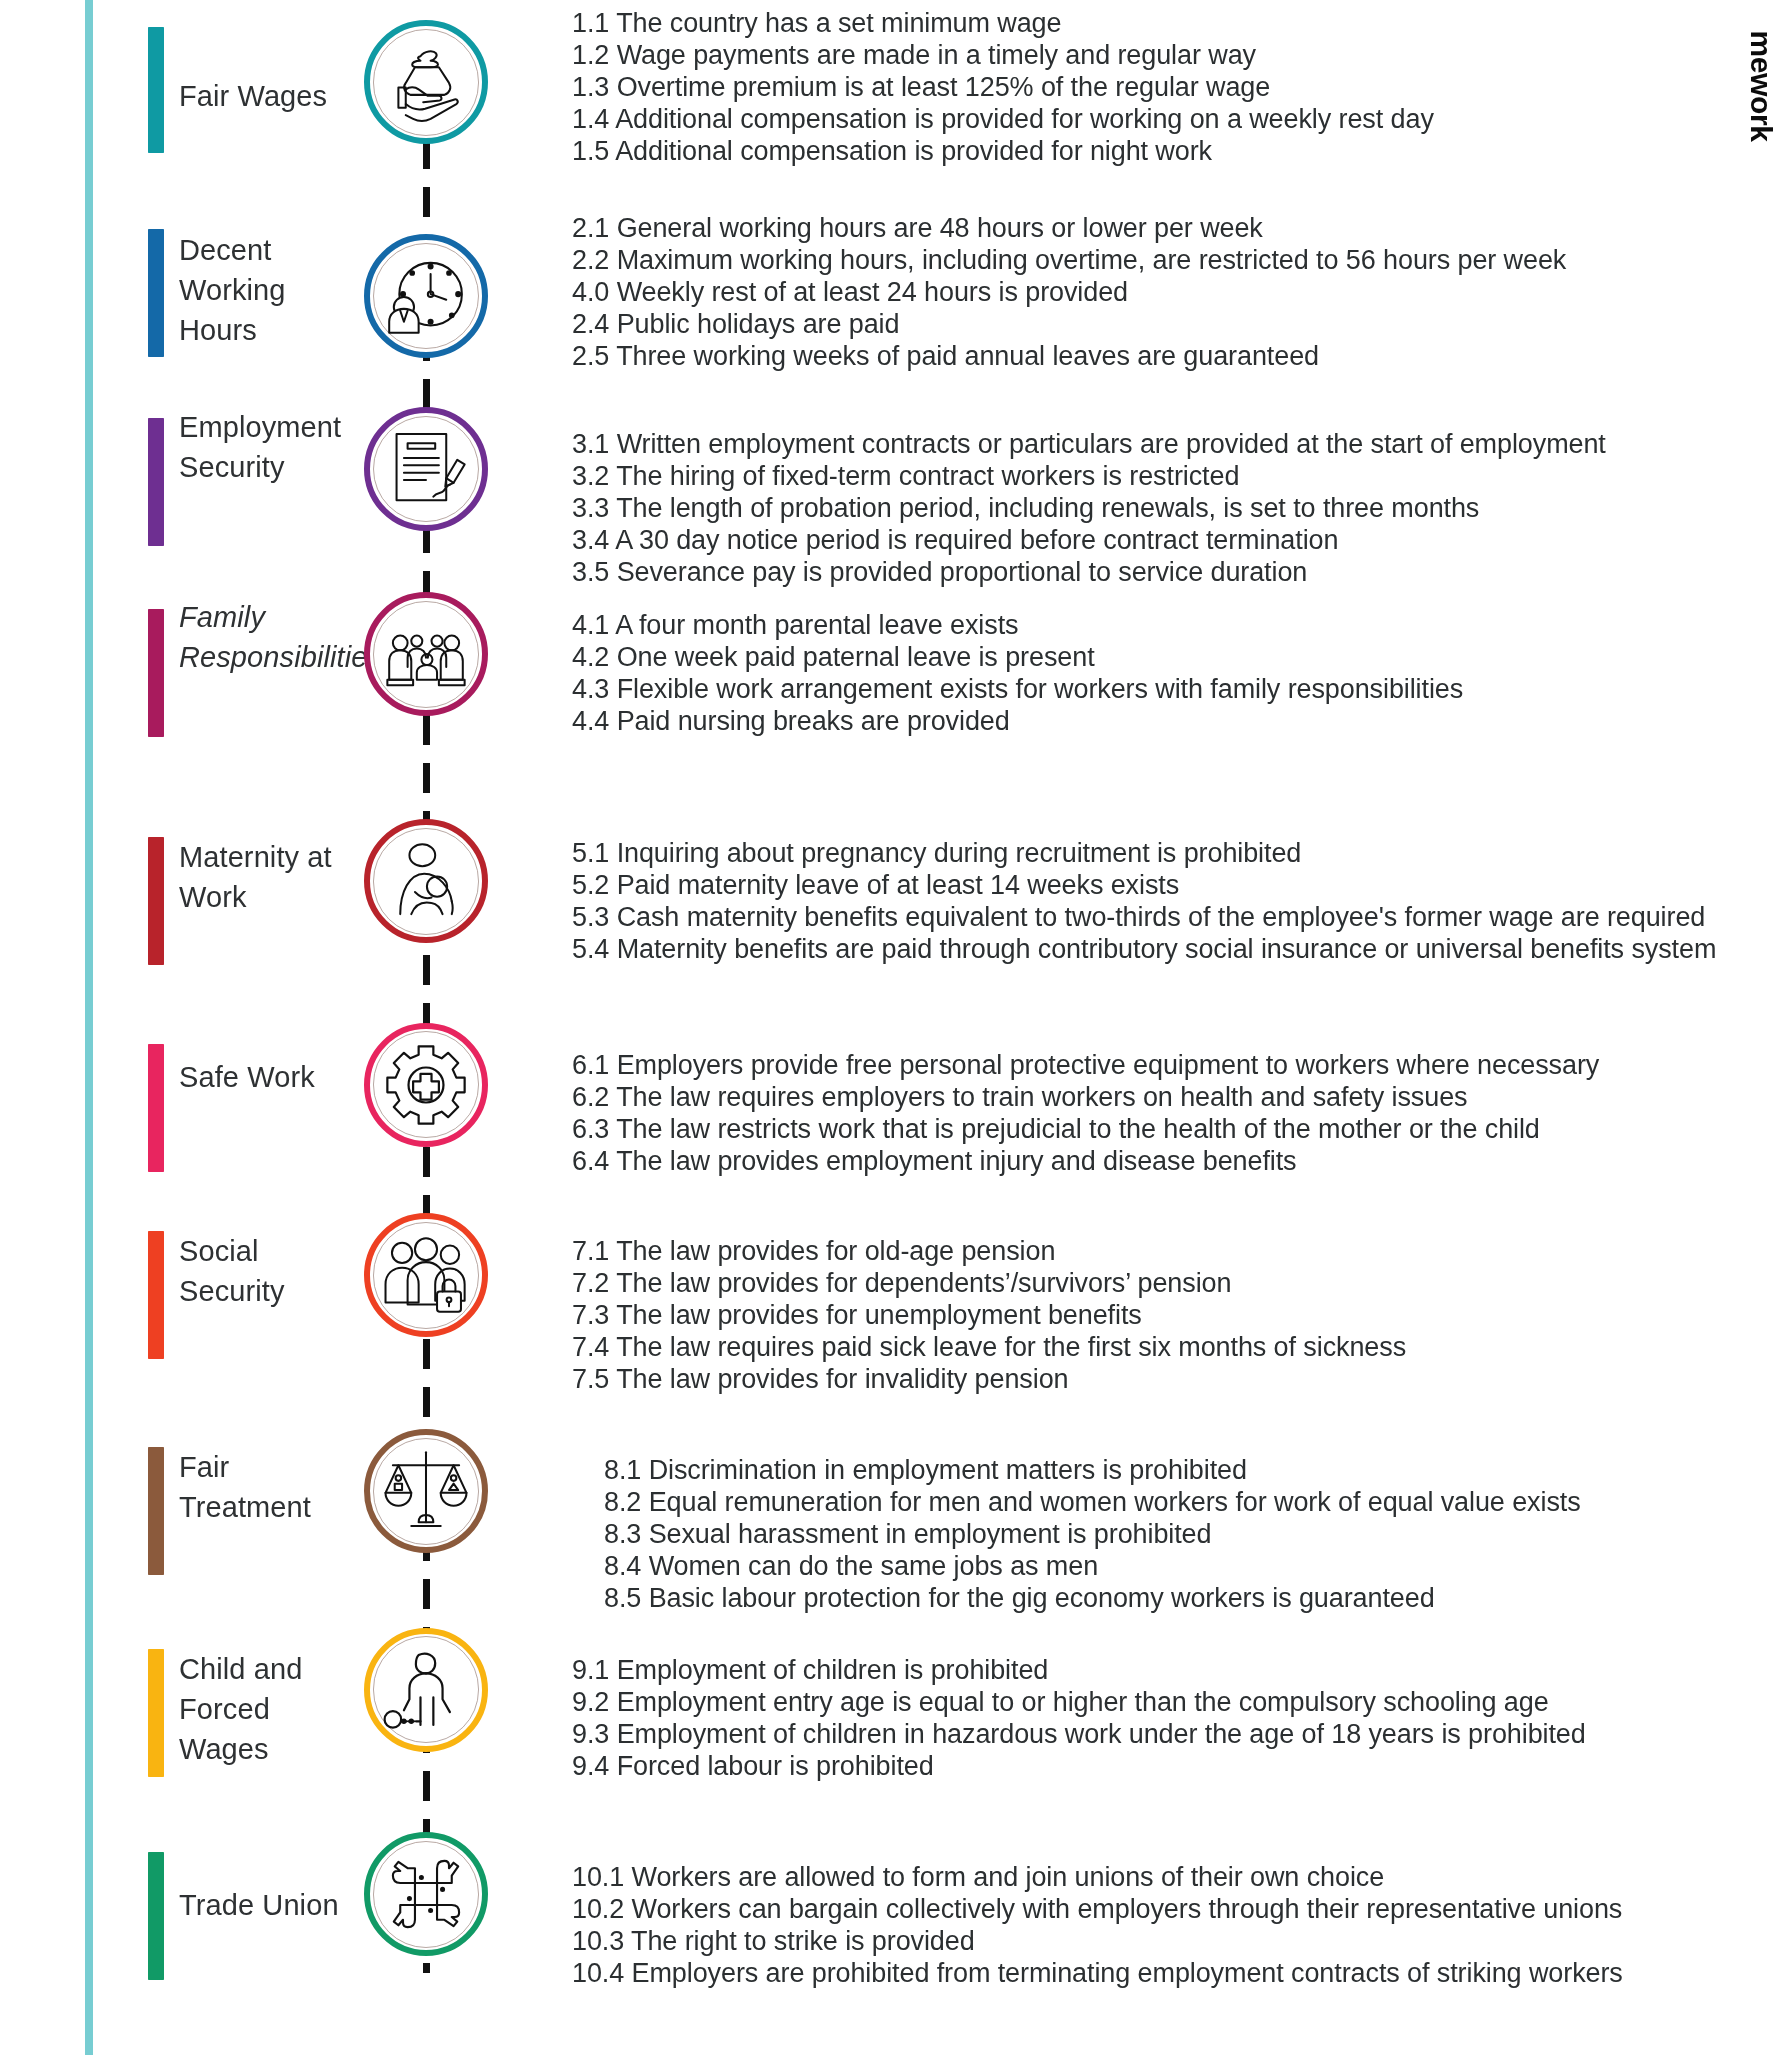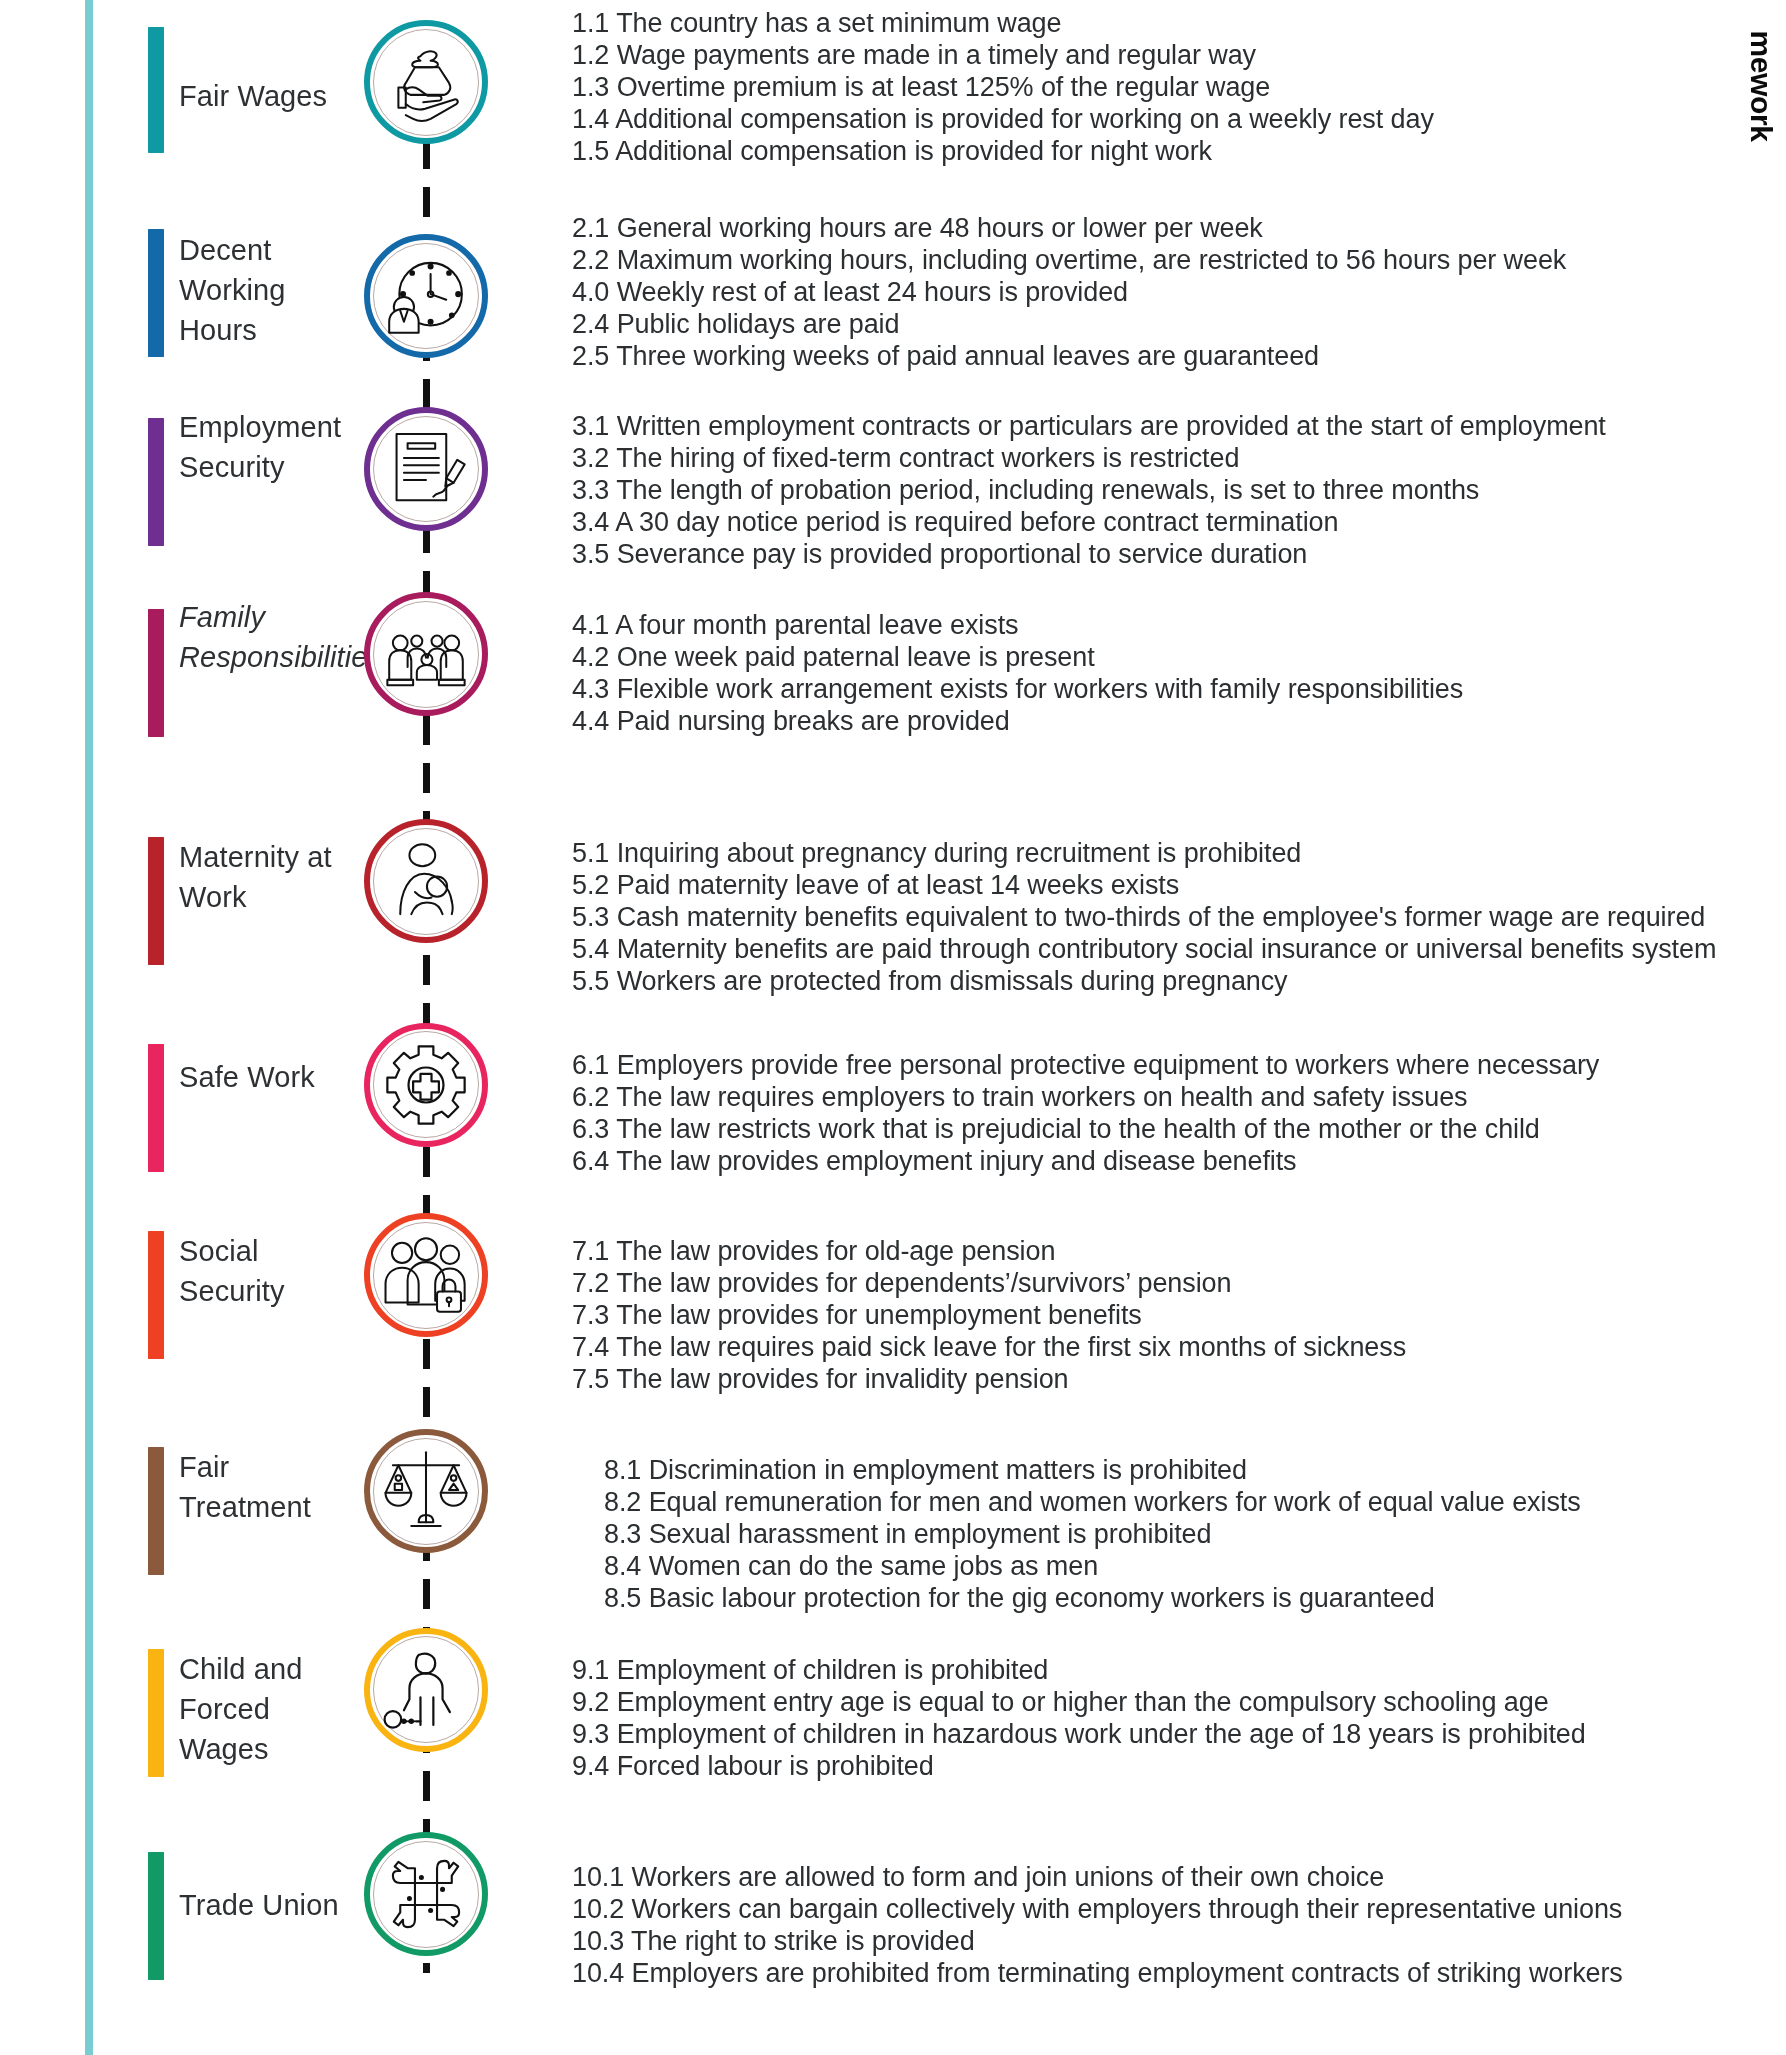--- a/index.html
+++ b/index.html
@@ -219,21 +219,21 @@
     <svg viewBox="0 0 100 100" fill="none" stroke="#111" stroke-width="2.2" stroke-linejoin="round" stroke-linecap="round">
       <rect x="18" y="12" width="54" height="72"></rect>
       <rect x="30" y="22" width="30" height="6"></rect>
       <path d="M26 38h38M26 46h38M26 54h38M26 62h24"></path>
       <path d="M58 80c4-5 8-3 11-6s3-6 7-7"></path>
       <path d="M72 60l12-20 8 5-12 20-9 4z"></path>
       <path d="M72 60l8 5"></path>
     </svg>
           </div>
         </div>
-        <div class="items" style="top: 3px;">
+        <div class="items" style="top: 21px;">
           <div class="item">3.1 Written employment contracts or particulars are provided at the start of employment</div>
           <div class="item">3.2 The hiring of fixed-term contract workers is restricted</div>
           <div class="item">3.3 The length of probation period, including renewals, is set to three months</div>
           <div class="item">3.4 A 30 day notice period is required before contract termination</div>
           <div class="item">3.5 Severance pay is provided proportional to service duration</div>
         </div>
       </div>
       <div class="row" style="top: 598px;">
         <div class="color-bar" style="top: 10.8px; height: 128px; background: rgb(168, 27, 93);"></div>
         <div class="cat-label" style="top: -1.4px; font-style: italic;">Family
@@ -281,21 +281,20 @@
       <path d="M38 62c6 6 12 8 18 6"></path>
       <path d="M34 86c4-10 12-14 22-12 6 1 10 6 12 12"></path>
     </svg>
           </div>
         </div>
         <div class="items" style="top: 9.4px;">
           <div class="item">5.1 Inquiring about pregnancy during recruitment is prohibited</div>
           <div class="item">5.2 Paid maternity leave of at least 14 weeks exists</div>
           <div class="item">5.3 Cash maternity benefits equivalent to two-thirds of the employee's former wage are required</div>
           <div class="item">5.4 Maternity benefits are paid through contributory social insurance or universal benefits system</div>
-          <div class="item">5.5 Workers are protected from dismissals during pregnancy</div>
         </div>
       </div>
       <div class="row" style="top: 1037px;">
         <div class="color-bar" style="top: 7.2px; height: 128px; background: rgb(232, 37, 95);"></div>
         <div class="cat-label" style="top: 20px;">Safe Work</div>
         <div class="icon-wrap" style="top: -14.4px;">
           <div class="icon-ring" style="border-color: rgb(232, 37, 95);"></div>
           <div class="icon-ring-inner"></div>
           <div class="icon-art">
     <svg viewBox="0 0 100 100" fill="none" stroke="#111" stroke-width="2.4" stroke-linejoin="round" stroke-linecap="round">

